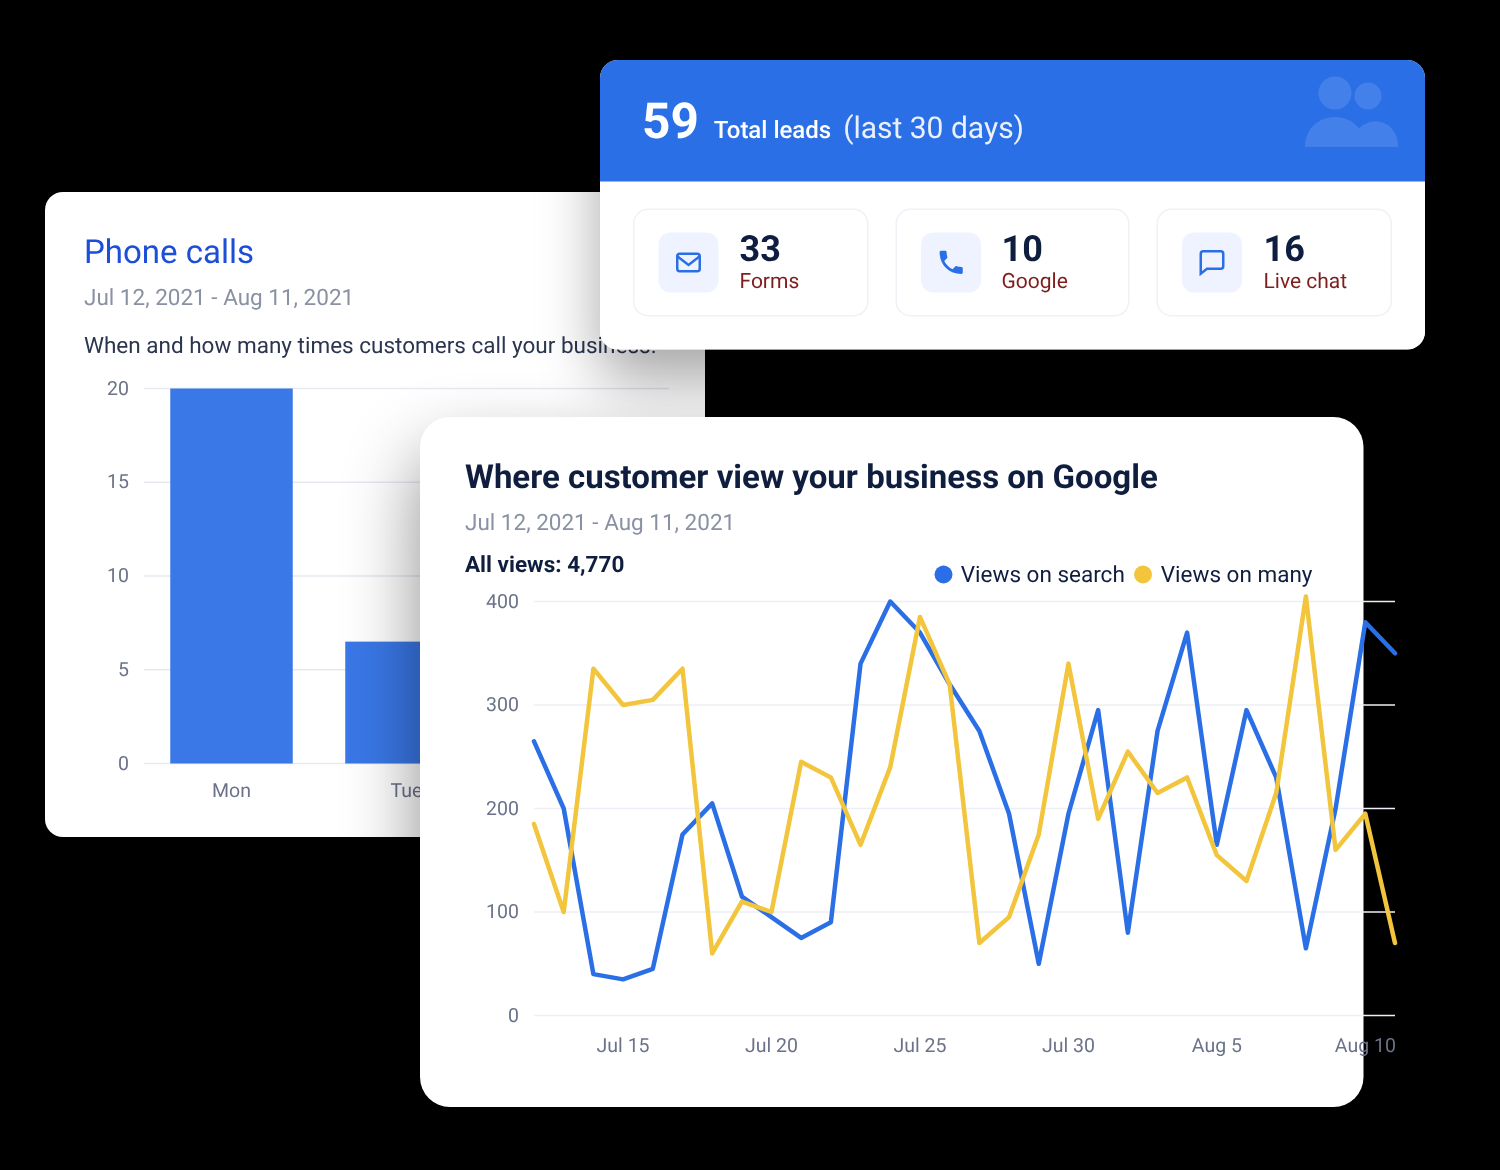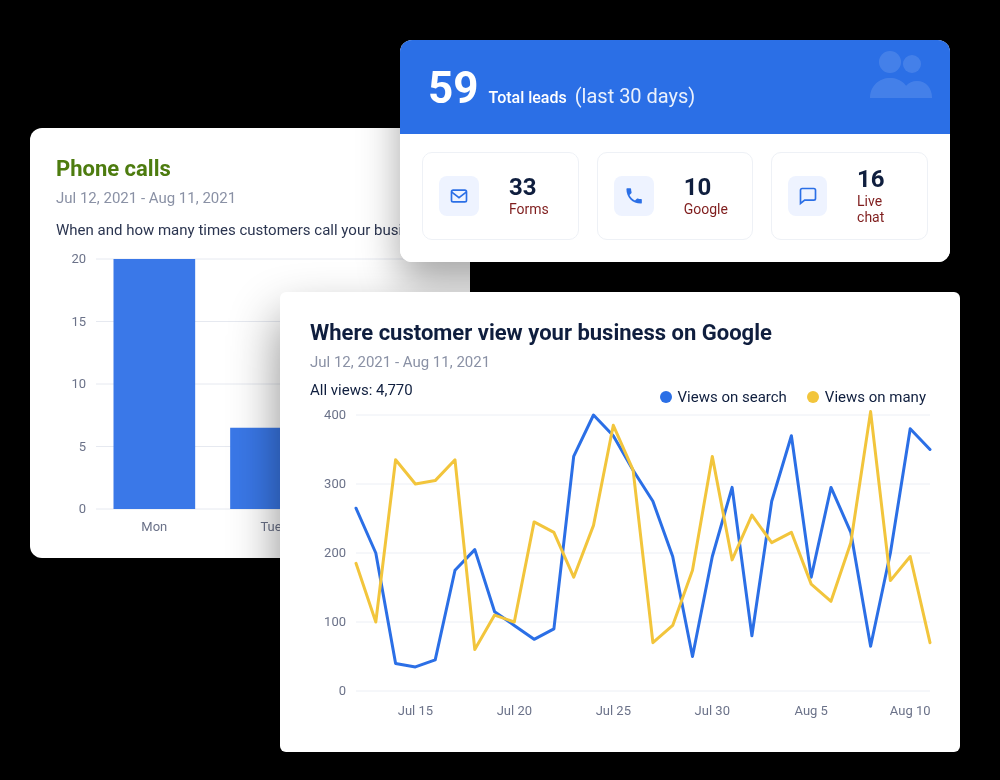--- a/index.html
+++ b/index.html
@@ -1,42 +1,42 @@
 <!DOCTYPE html>
 <html><head>
 <meta charset="utf-8">
 <style>
   html,body{margin:0;padding:0;background:#000;width:1000px;height:780px;font-family:-apple-system,BlinkMacSystemFont,"Segoe UI",Roboto,Arial,sans-serif;overflow:hidden}
   .stage{position:relative;width:1000px;height:780px}
 
   
   .leads{position:absolute;left:400px;top:40px;width:550px;border-radius:12px;overflow:hidden;background:#fff;box-shadow:0 20px 40px rgba(0,0,0,.35)}
   .leads-head{background:#2b6fe6;color:#fff;padding:22px 28px 20px;position:relative}
-  .leads-head .big{font-size:44px;font-weight:700;margin-right:6px;vertical-align:baseline}
+  .leads-head .big{font-size:33px;font-weight:700;margin-right:6px;vertical-align:baseline}
   .leads-head .label{font-size:16px;font-weight:500}
   .leads-head .sub{font-size:20px;font-weight:400;opacity:.9;margin-left:4px}
   .leads-head .bg-icon{position:absolute;right:14px;top:8px;opacity:.12}
   .leads-body{display:flex;gap:18px;padding:18px 22px 22px;background:#fff}
-  .stat{flex:1;border:1px solid #eef1f6;border-radius:10px;padding:14px 16px;display:flex;align-items:center;gap:30px}
+  .stat{flex:1;border:1px solid #eef1f6;border-radius:10px;padding:14px 16px;display:flex;align-items:center;gap:14px}
   .stat .ico{width:40px;height:40px;border-radius:8px;background:#eef3ff;display:flex;align-items:center;justify-content:center;color:#2b6fe6}
   .stat .n{font-size:24px;font-weight:700;color:#0f1e3e;line-height:1}
   .stat .t{font-size:14px;color:#7f1d1d;margin-top:2px}
 
   
   .phone{position:absolute;left:30px;top:128px;width:440px;height:430px;background:#fff;border-radius:12px;box-shadow:0 20px 40px rgba(0,0,0,.35);padding:28px 26px 14px;box-sizing:border-box}
-  .phone h2{margin:0 0 8px;font-size:22px;font-weight:700;color:#4d7c0f}
+  .phone h2{margin:0 0 8px;font-size:22px;font-weight:400;color:#1d4ed8}
   .phone .range{color:#8a91a5;font-size:15px;margin-bottom:14px}
   .phone .desc{color:#2b3550;font-size:15px;margin-bottom:10px}
 
   
-  .views{position:absolute;left:280px;top:292px;width:680px;height:460px;background:#fff;border-radius:6px;box-shadow:0 25px 50px rgba(0,0,0,.45);padding:28px 30px 18px;box-sizing:border-box}
+  .views{position:absolute;left:280px;top:278px;width:629px;height:460px;background:#fff;border-radius:20px;box-shadow:0 25px 50px rgba(0,0,0,.45);padding:28px 30px 18px;box-sizing:border-box}
   .views h2{margin:0 0 8px;font-size:22px;font-weight:700;color:#0f1e3e}
   .views .range{color:#8a91a5;font-size:15px;margin-bottom:10px}
-  .views .total{color:#0f1e3e;font-size:15px;font-weight:400;margin-bottom:6px}
-  .legend{position:absolute;right:34px;top:96px;display:flex;gap:20px;font-size:15px;color:#0f1e3e}
+  .views .total{color:#0f1e3e;font-size:15px;font-weight:700;margin-bottom:6px}
+  .legend{position:absolute;right:34px;top:96px;display:flex;gap:6px;font-size:15px;color:#0f1e3e}
   .legend .dot{display:inline-block;width:12px;height:12px;border-radius:50%;margin-right:6px;vertical-align:-1px}
 
   .axis-label{fill:#6b7289;font-size:13px}
   .bar{fill:#3a78e8}
   .ln-blue{fill:none;stroke:#2b6fe6;stroke-width:3;stroke-linejoin:round;stroke-linecap:round}
   .ln-yellow{fill:none;stroke:#f2c53c;stroke-width:3;stroke-linejoin:round;stroke-linecap:round}
 </style>
 </head>
 <body>
 

